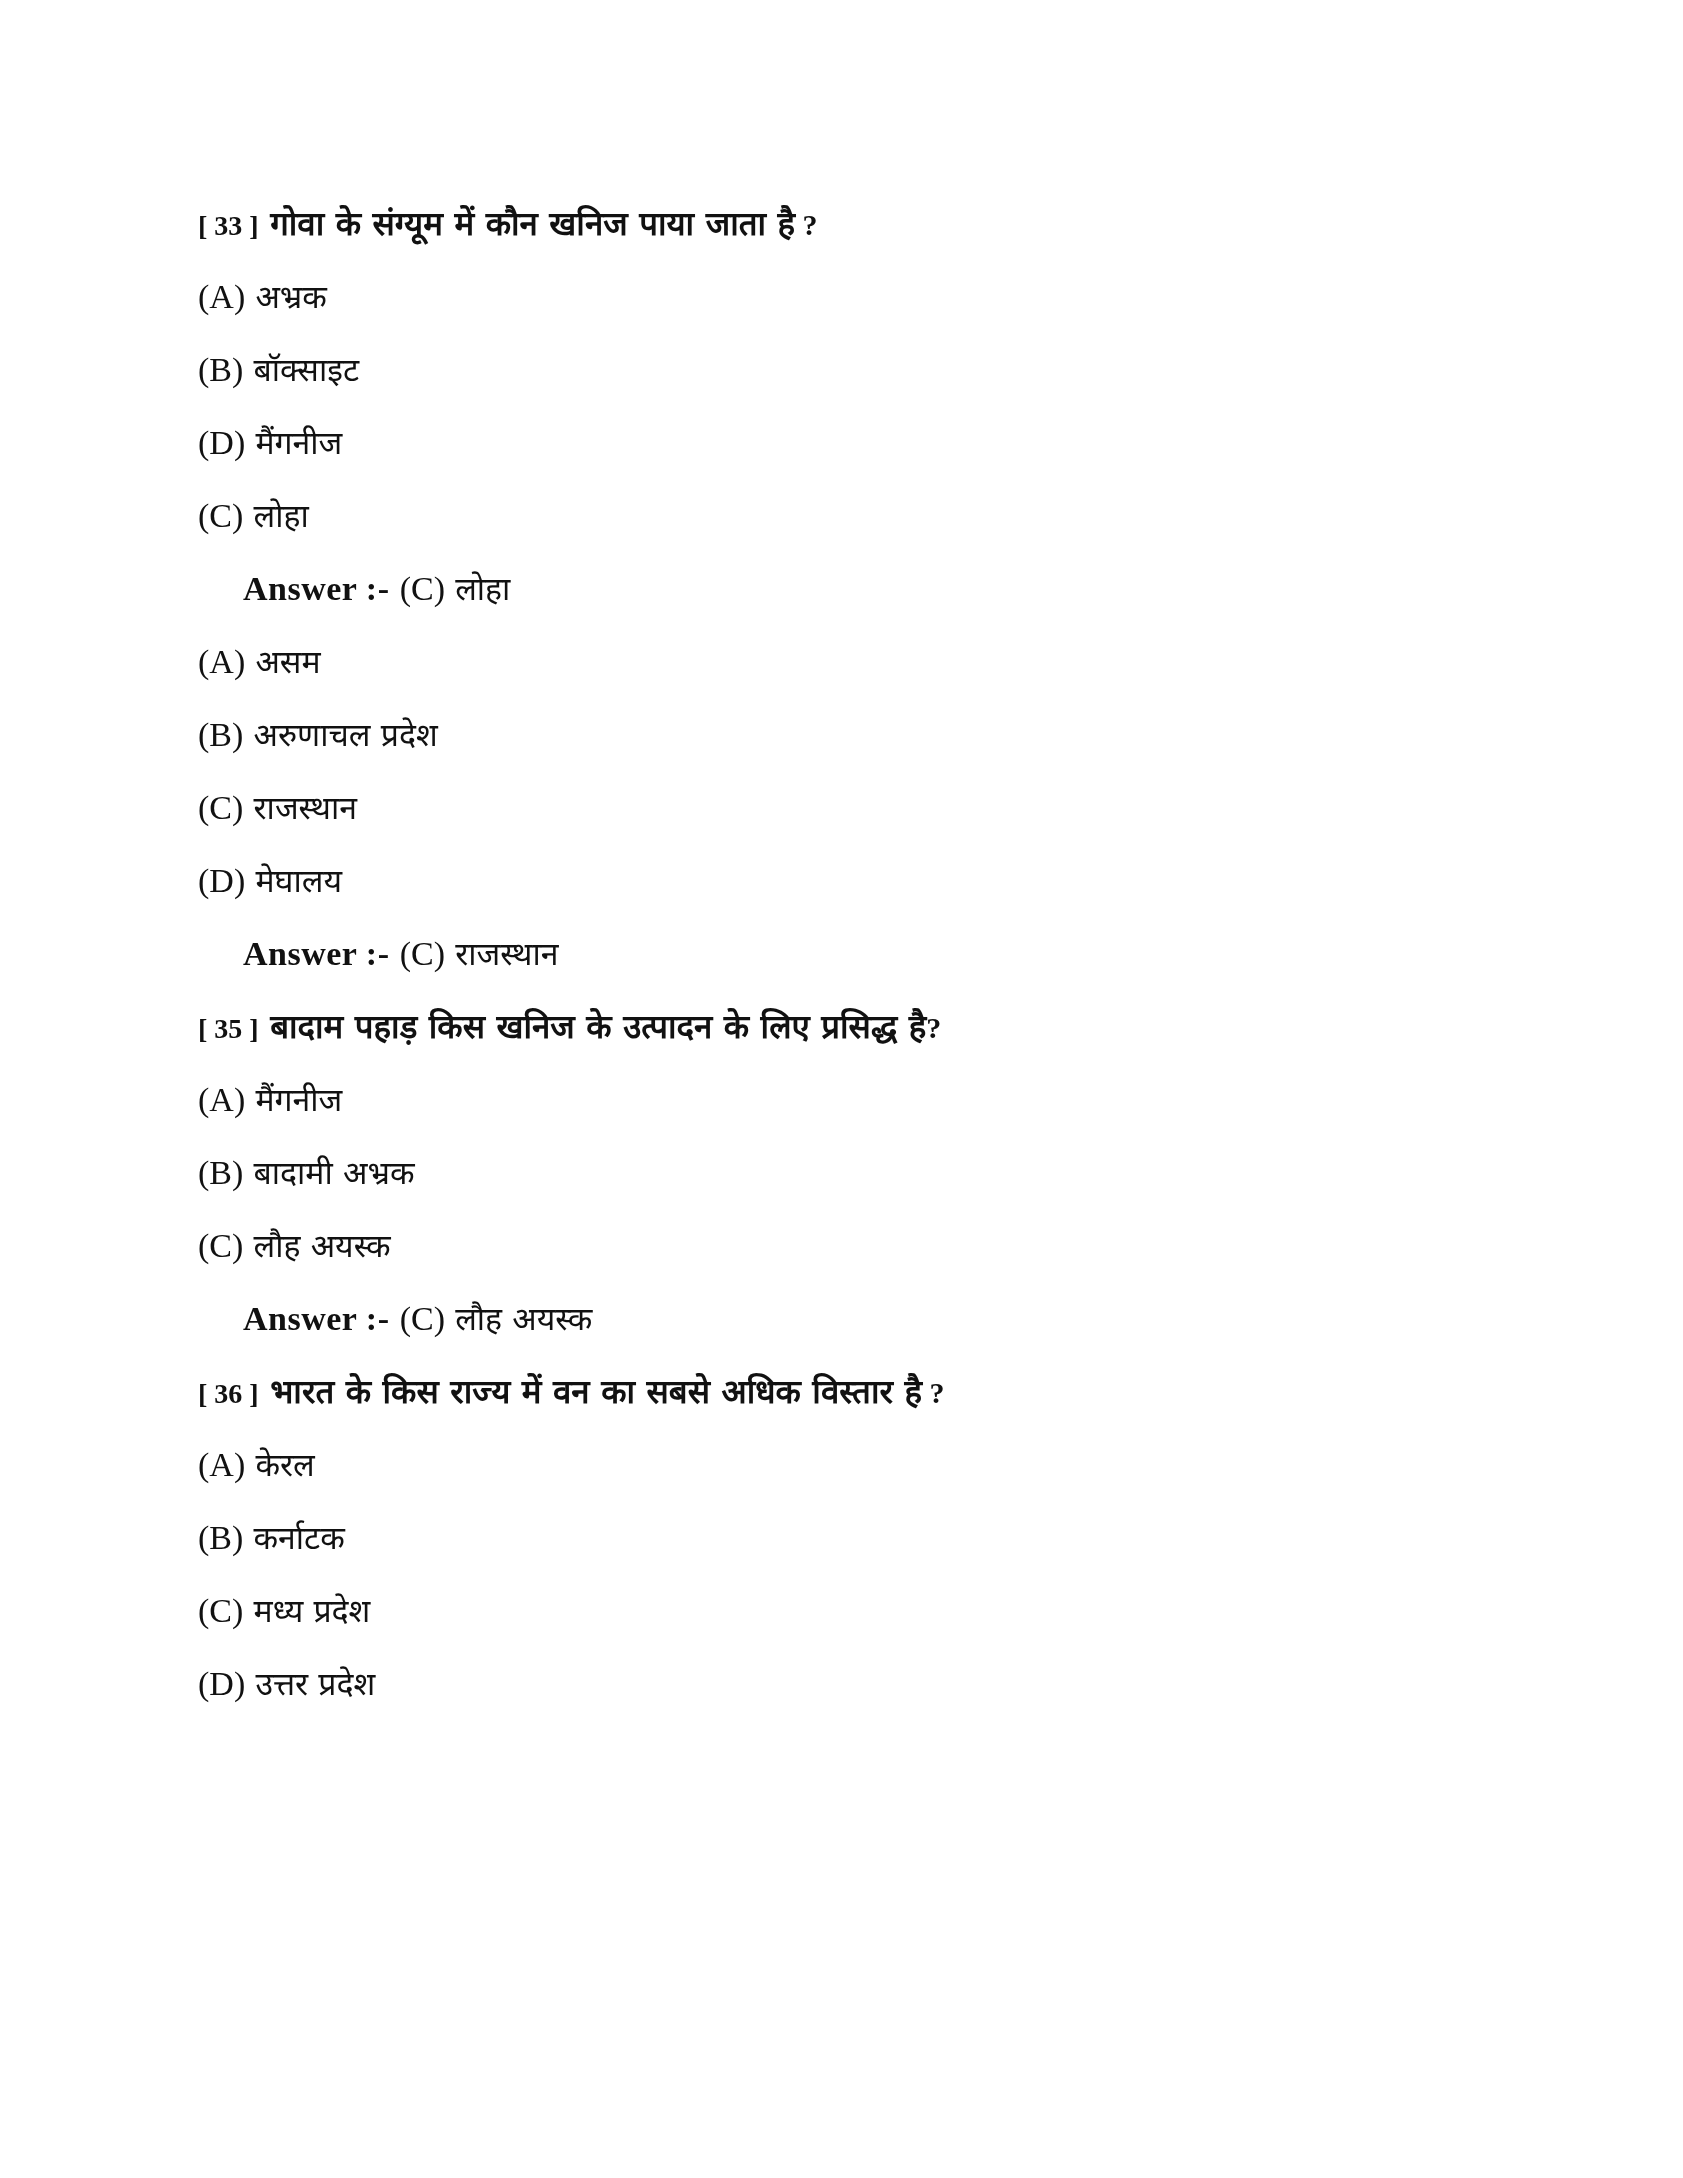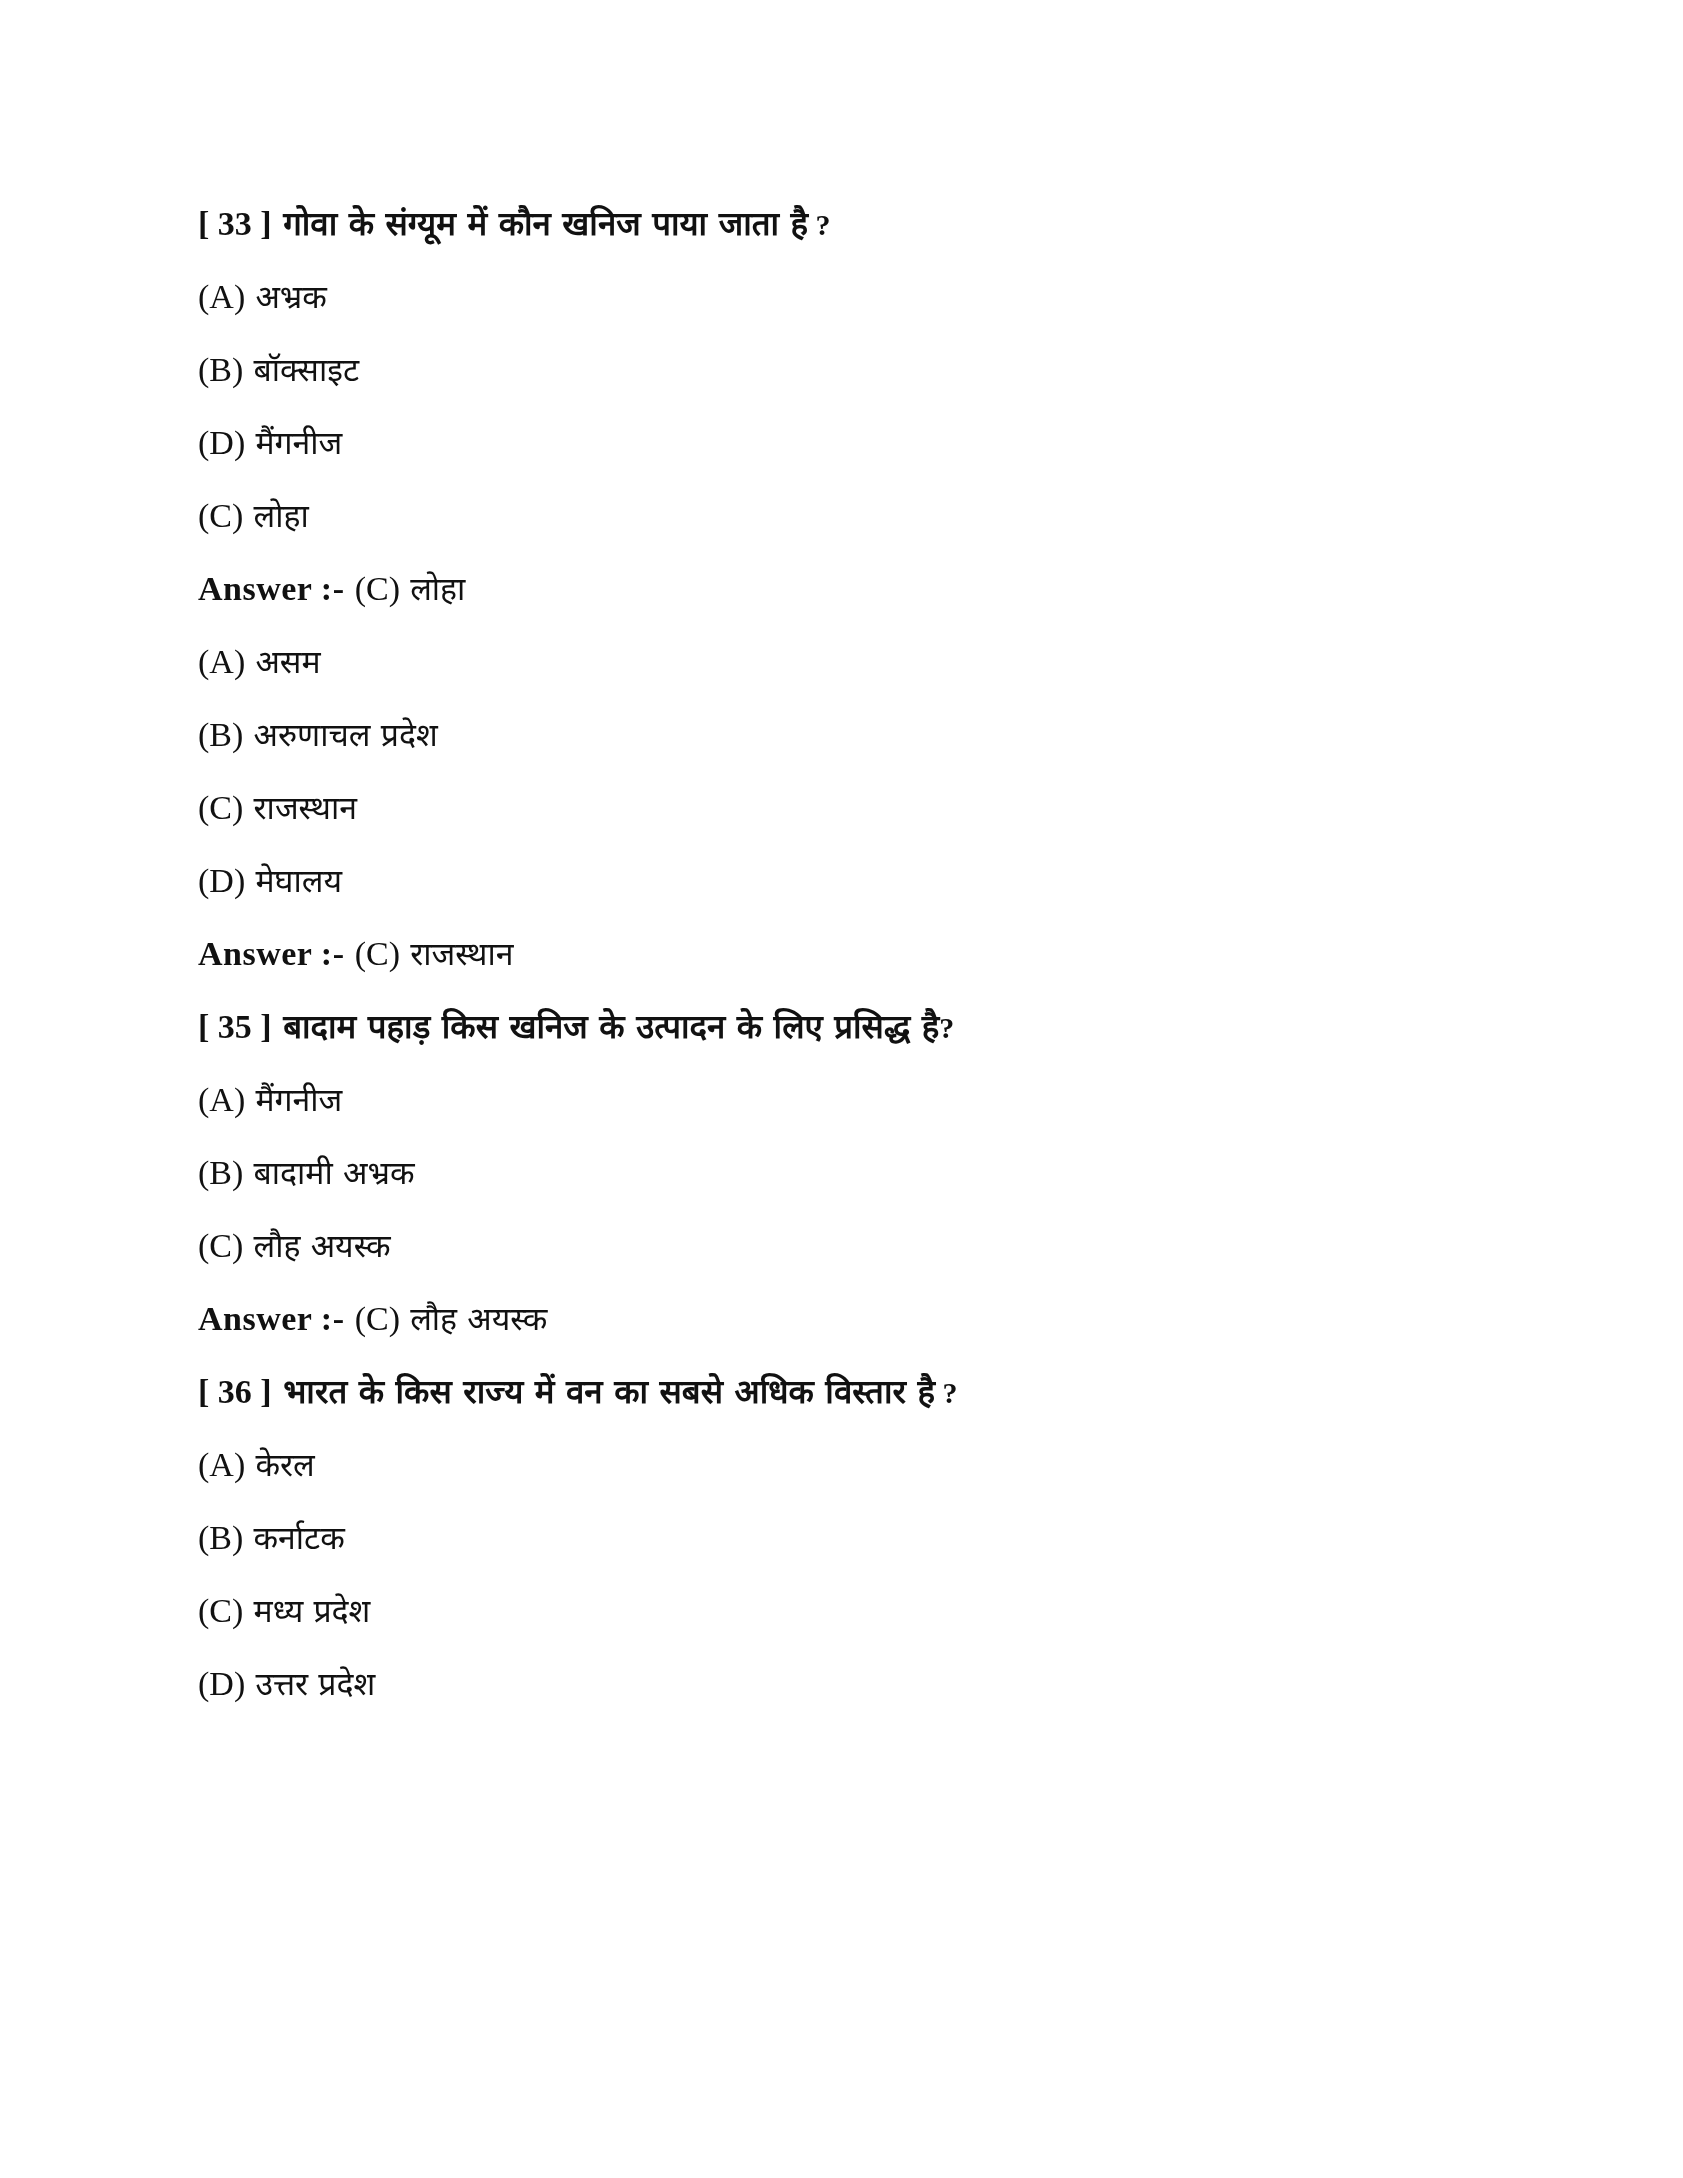--- a/index.html
+++ b/index.html
@@ -17,25 +17,25 @@
     top: 194px;
     width: 1287px;
   }
   .line {
     height: 73px;
     line-height: 59px;
     font-size: 34px;
     white-space: nowrap;
   }
   .question { font-weight: bold; font-family: "DejaVu Sans", "Liberation Sans", sans-serif; font-size: 33px; }
-  .question .qnum { font-family: "Liberation Serif", serif; font-size: 34px; }
+  .question .qnum { font-family: "Liberation Serif", serif; font-size: 28px; }
   .question .qmark { font-family: "Liberation Serif", serif; font-size: 30px; }
   .option { font-family: "DejaVu Sans", sans-serif; font-weight: normal; font-size: 32px; }
   .option .opt-label { font-family: "Liberation Serif", serif; font-size: 34px; }
-  .answer { font-family: "DejaVu Sans", sans-serif; font-size: 32px; }
+  .answer { font-family: "DejaVu Sans", sans-serif; font-size: 32px; margin-left: 45px; }
   .answer .ans-label { font-family: "Liberation Serif", serif; font-weight: bold; font-size: 34px; letter-spacing: 0.5px; }
   .answer .ans-opt { font-family: "Liberation Serif", serif; font-size: 34px; }
 </style>
 </head>
 <body>
 
 <div class="page">
 
   <div class="qblock">
     <div class="line question">

